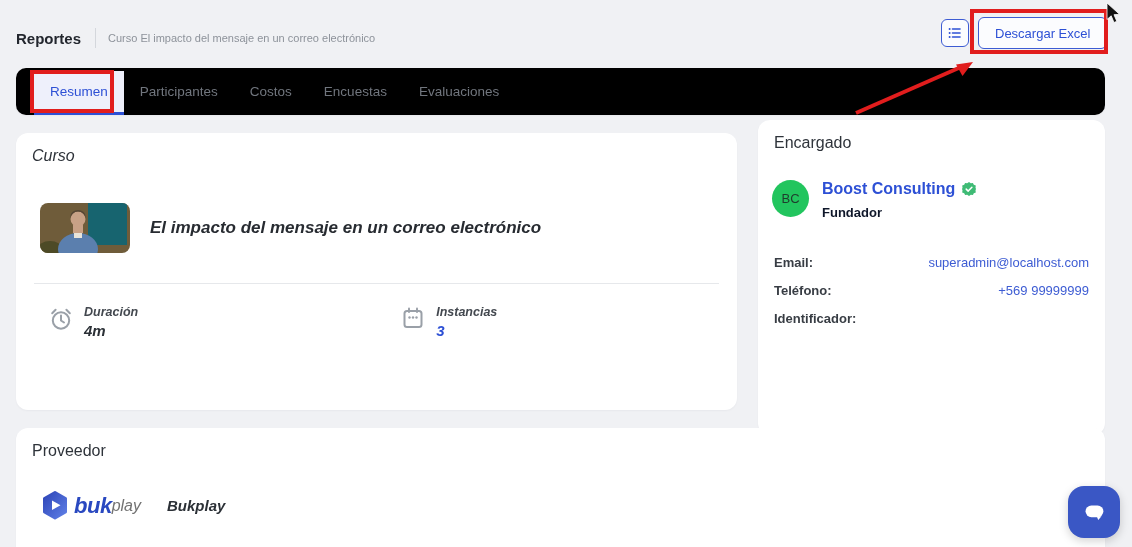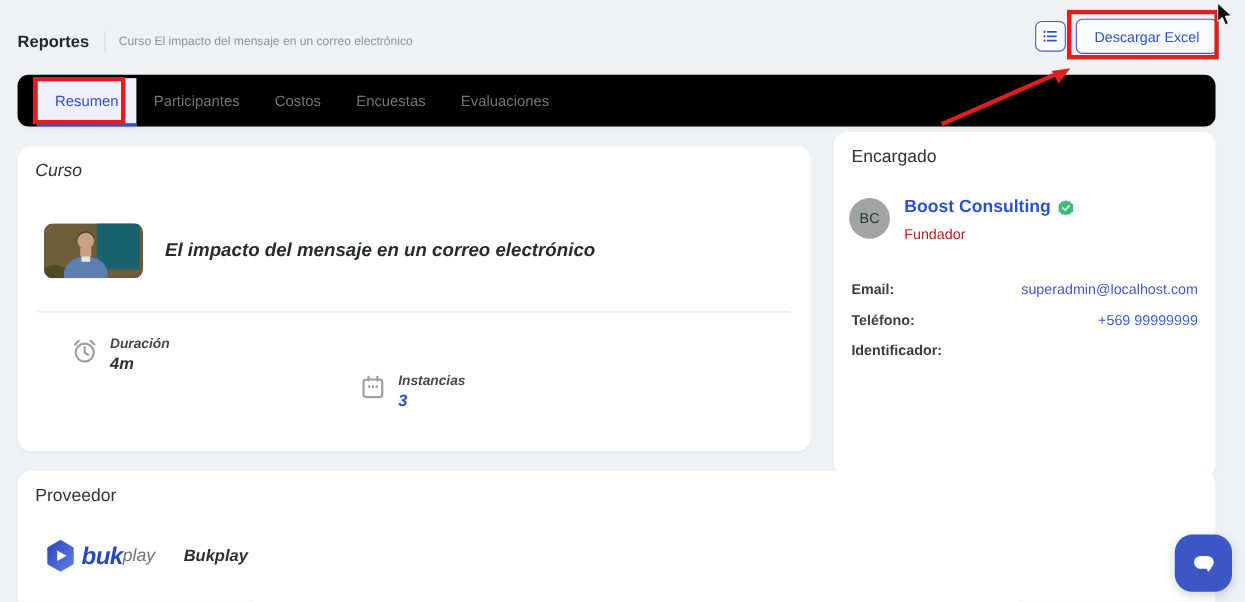--- a/index.html
+++ b/index.html
@@ -33,33 +33,33 @@
 
   
   .card { position:absolute; background:#ffffff; border-radius:12px; box-shadow:0 1px 2px rgba(16,24,40,.04); }
   .card-title { position:absolute; left:16px; top:14px; font-size:16px; font-weight:500; color:#2e333a; }
 
   .curso-card { left:16px; top:133px; width:721px; height:277px;font-style:italic; }
   .thumb { position:absolute; left:24px; top:70px; width:90px; height:50px; border-radius:8px; overflow:hidden; }
   .course-title { position:absolute; left:134px; top:70px; height:50px; display:flex; align-items:center;
                   font-size:17px; font-weight:700; color:#272b31; }
   .curso-divider { position:absolute; left:18px; top:150px; width:685px; height:1px; background:#e6e8eb; }
-  .stats-row { position:absolute; left:48px; top:172px; width:660px; display:flex;flex-direction:column; }
+  .stats-row { position:absolute; left:32px; top:172px; width:660px; display:flex; }
   .stat { display:flex; gap:10px; align-items:flex-start; }
   .stat-2 { margin-left:262px; }
   .stat-label { font-size:12.5px; font-weight:600; color:#43484f; }
   .stat-value { font-size:15px; font-weight:700; color:#2b3036; margin-top:3px; }
   .stat-value.blue { color:#2d50d5; }
 
   .encargado-card { left:758px; top:120px; width:347px; height:315px; }
   .profile { position:absolute; left:14px; top:60px; display:flex; gap:13px; }
-  .avatar { width:37px; height:37px; border-radius:50%; background:#a3a3a3; display:flex; align-items:center;
+  .avatar { width:37px; height:37px; border-radius:50%; background:#22c55e; display:flex; align-items:center;
             justify-content:center; font-size:13px; color:#1f3c2d; }
   .profile-name { display:flex; align-items:center; gap:7px; font-size:16px; font-weight:700; color:#2d50d5; cursor:pointer; }
-  .profile-role { font-size:13px; font-weight:400; color:#b91c1c; margin-top:7px; }
+  .profile-role { font-size:13px; font-weight:700; color:#0f172a; margin-top:7px; }
   .fields { position:absolute; left:16px; top:133px; width:315px; display:flex; flex-direction:column; gap:9px; }
   .field-row { display:flex; justify-content:space-between; line-height:19px; }
   .field-label { font-size:13px; font-weight:600; color:#383d44; }
   .field-value { font-size:13px; color:#3d5cd3; cursor:pointer; }
 
   .proveedor-card { left:16px; top:428px; width:1089px; height:140px; }
   .provider-row { position:absolute; left:24px; top:62px; display:flex; align-items:center;font-style:italic; }
   .buk-logo { display:flex; align-items:center; }
   .buk-text { font-size:22px; font-weight:700; color:#2948c0; letter-spacing:-0.5px; margin-left:4px; }
   .play-text { font-size:16px; font-weight:500; color:#737373; }

